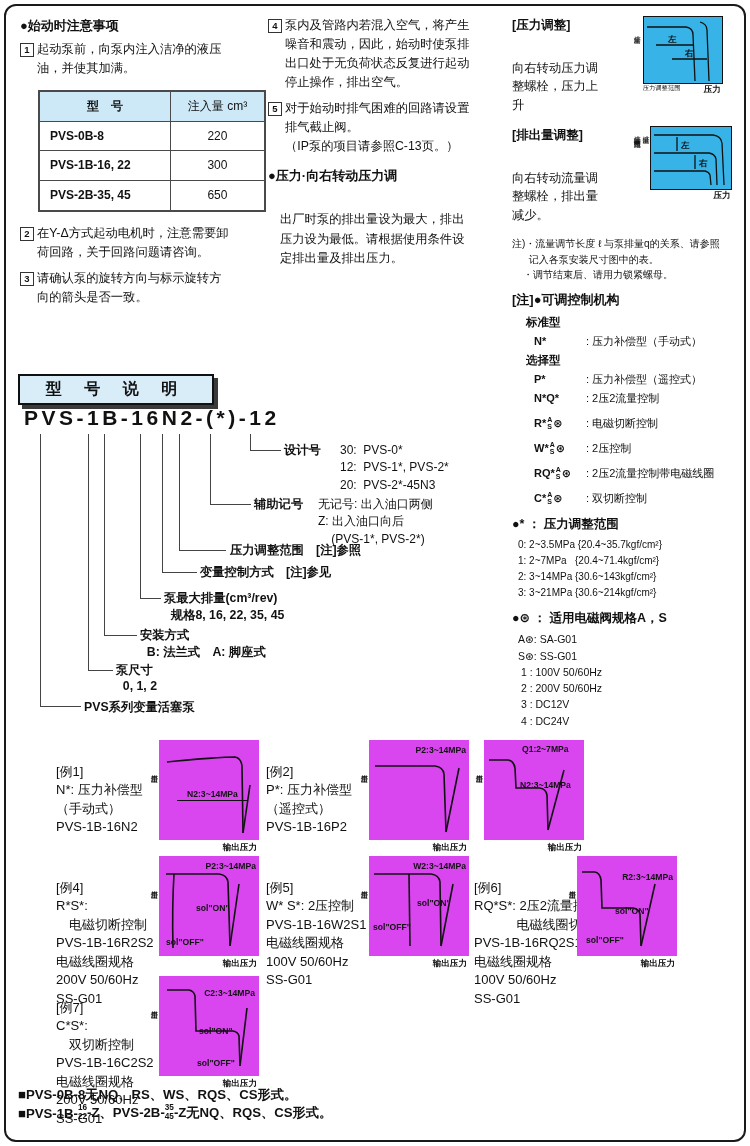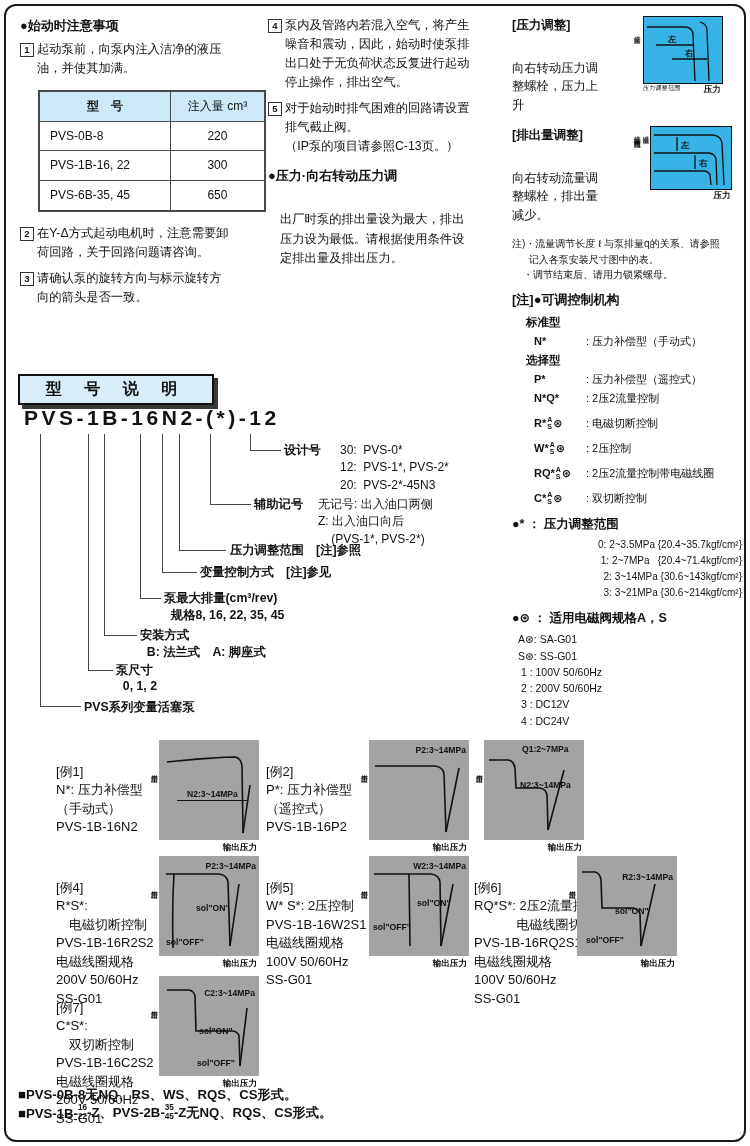--- a/index.html
+++ b/index.html
@@ -11,52 +11,52 @@
   .body12{font-size:12.3px;line-height:1.55;}
   .pre{white-space:pre-line;margin-top:24px;}
   .prex{white-space:pre;}
   .numitem{position:relative;padding-left:17px;margin-bottom:7px;}
   .numbox{position:absolute;left:0;top:3px;width:12px;height:12px;border:1px solid #333;
           font-size:9.5px;line-height:12px;text-align:center;font-weight:bold;}
   table.fill{border-collapse:collapse;margin:12px 0 12px 18px;font-size:12px;border:2px solid #4a4a4a;}
   .fill th,.fill td{border:1px solid #4a4a4a;padding:5px 8px;}
   .fill th{background:#cde8f7;font-weight:bold;}
   .fill th.h1{width:130px;} .fill th.h2{width:88px;font-weight:normal;}
-  .fill td.model{text-align:left;padding-left:10px;font-weight:normal;}
+  .fill td.model{text-align:left;padding-left:10px;font-weight:bold;}
   .fill td.amt{text-align:center;}
   .adj-row{display:flex;gap:3px;margin-bottom:12px;}
   .adj-text{width:118px;font-size:12.3px;line-height:1.5;}
   .adj-title{font-weight:bold;font-size:12.5px;margin-bottom:3px;}
   .vlab{writing-mode:vertical-rl;text-orientation:upright;font-size:7px;line-height:1.1;letter-spacing:1px;}
   .dbox{background:#38b3e7;border:1px solid #111;position:relative;}
   svg.diag path,svg.diag line{stroke:#111;fill:none;stroke-width:1.3px;}
   svg.diag text{fill:#111;stroke:none;font-size:8.5px;font-weight:bold;}
   .dcap{display:flex;justify-content:space-between;align-items:flex-start;}
   .dcap .rng{font-size:6.3px;} .dcap .axis{font-size:8.5px;font-weight:bold;}
   .note10{font-size:10px;line-height:1.55;}
   .mech-title{font-size:13px;font-weight:bold;margin:8px 0 6px;}
   .mech-sub{font-size:11.5px;font-weight:bold;margin:3px 0 3px 14px;}
   .mech-row{display:flex;align-items:center;margin:4px 0 4px 22px;font-size:11px;}
   .mech-row.tall{margin:10px 0 10px 22px;}
   .mech-code{width:52px;font-weight:bold;display:inline-flex;align-items:center;}
   .stack{display:inline-flex;flex-direction:column;font-size:7px;line-height:1;font-weight:bold;margin:0 1px;}
   .sec-b{font-size:12.5px;font-weight:bold;margin:9px 0 4px;}
-  .small-lines{font-size:10px;line-height:1.62;margin-left:21px;text-align:right;}
+  .small-lines{font-size:10px;line-height:1.62;margin-left:6px;}
   .sol-lines{font-size:10.5px;line-height:1.55;margin-left:6px;}
   .model-header{position:absolute;left:18px;top:374px;width:192px;height:27px;background:#d9edf9;
     border:2px solid #111;box-shadow:4px 4px 0 #3a3a3a;display:flex;align-items:center;
     justify-content:center;font-size:16px;font-weight:bold;letter-spacing:9px;}
   .model-code{position:absolute;left:24px;top:406px;font-size:21px;font-weight:bold;letter-spacing:3.5px;}
   .lline{position:absolute;border-left:1.4px solid #444;border-bottom:1.4px solid #444;}
   .mc-label{position:absolute;font-size:12.3px;font-weight:bold;white-space:pre;}
   .mc-lines{position:absolute;font-size:12px;white-space:pre;line-height:1.45;}
   .ex{position:absolute;display:flex;}
   .ex-text{width:93px;font-size:13px;line-height:1.42;white-space:pre;margin-top:23px;}
   .ex-y{writing-mode:vertical-rl;text-orientation:upright;font-size:7.5px;letter-spacing:1px;margin-top:28px;}
-  .ex-box{width:100px;height:100px;background:#a3a3a3;position:relative;}
+  .ex-box{width:100px;height:100px;background:#d946ef;position:relative;}
   .ex-box svg{position:absolute;inset:0;width:100%;height:100%;}
   .ex-box svg path{stroke:#111;fill:none;stroke-width:1.6px;}
   .clab{position:absolute;font-size:8.6px;font-weight:bold;white-space:nowrap;}
   .ul{border-bottom:1.3px solid #111;padding:0 10px 1px 10px;}
   .ex-x{display:block;text-align:right;font-size:8.6px;font-weight:bold;margin-top:2px;padding-right:2px;}
   .footer{position:absolute;left:18px;font-size:13.2px;font-weight:bold;display:flex;align-items:center;}
   .frac{display:inline-flex;flex-direction:column;font-size:8.2px;line-height:1.05;text-align:left;}
 </style>
 </head>
 <body>
@@ -80,21 +80,21 @@
     <tbody>
       <tr>
         <td class="model">PVS-0B-8</td>
         <td class="amt">220</td>
       </tr>
       <tr>
         <td class="model">PVS-1B-16, 22</td>
         <td class="amt">300</td>
       </tr>
       <tr>
-        <td class="model">PVS-6B-35, 45</td>
+        <td class="model">PVS-2B-35, 45</td>
         <td class="amt">650</td>
       </tr>
     </tbody>
   </table>
   <div class="numitem">
     <span class="numbox">2</span>
     <span class="pre">在Y-Δ方式起动电机时，注意需要卸
 荷回路，关于回路问题请咨询。</span>
   </div>
   <div class="numitem">

